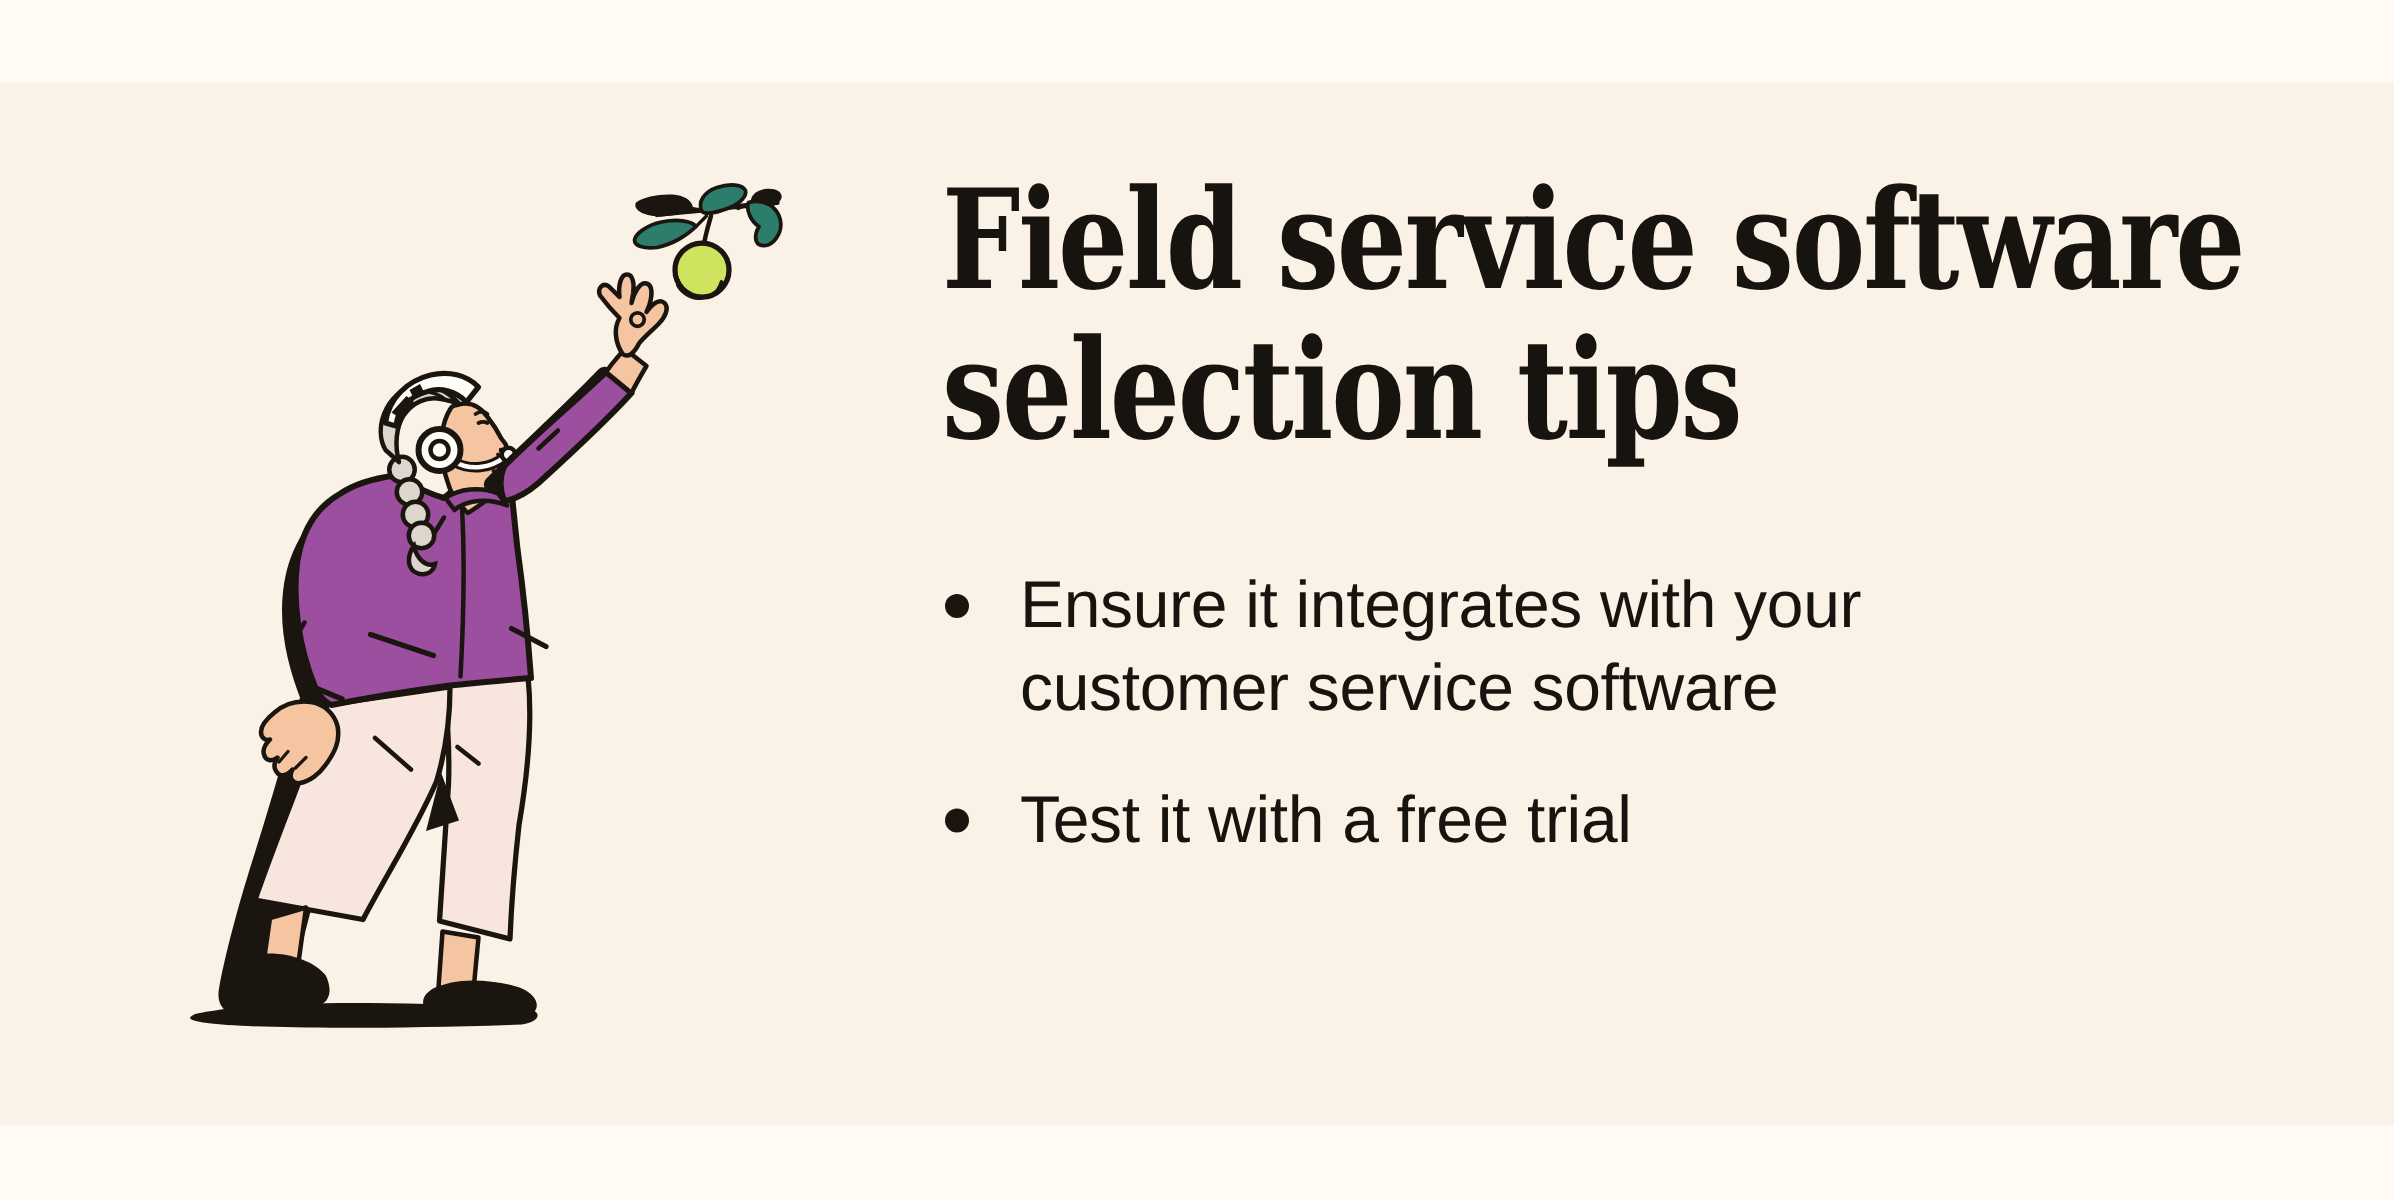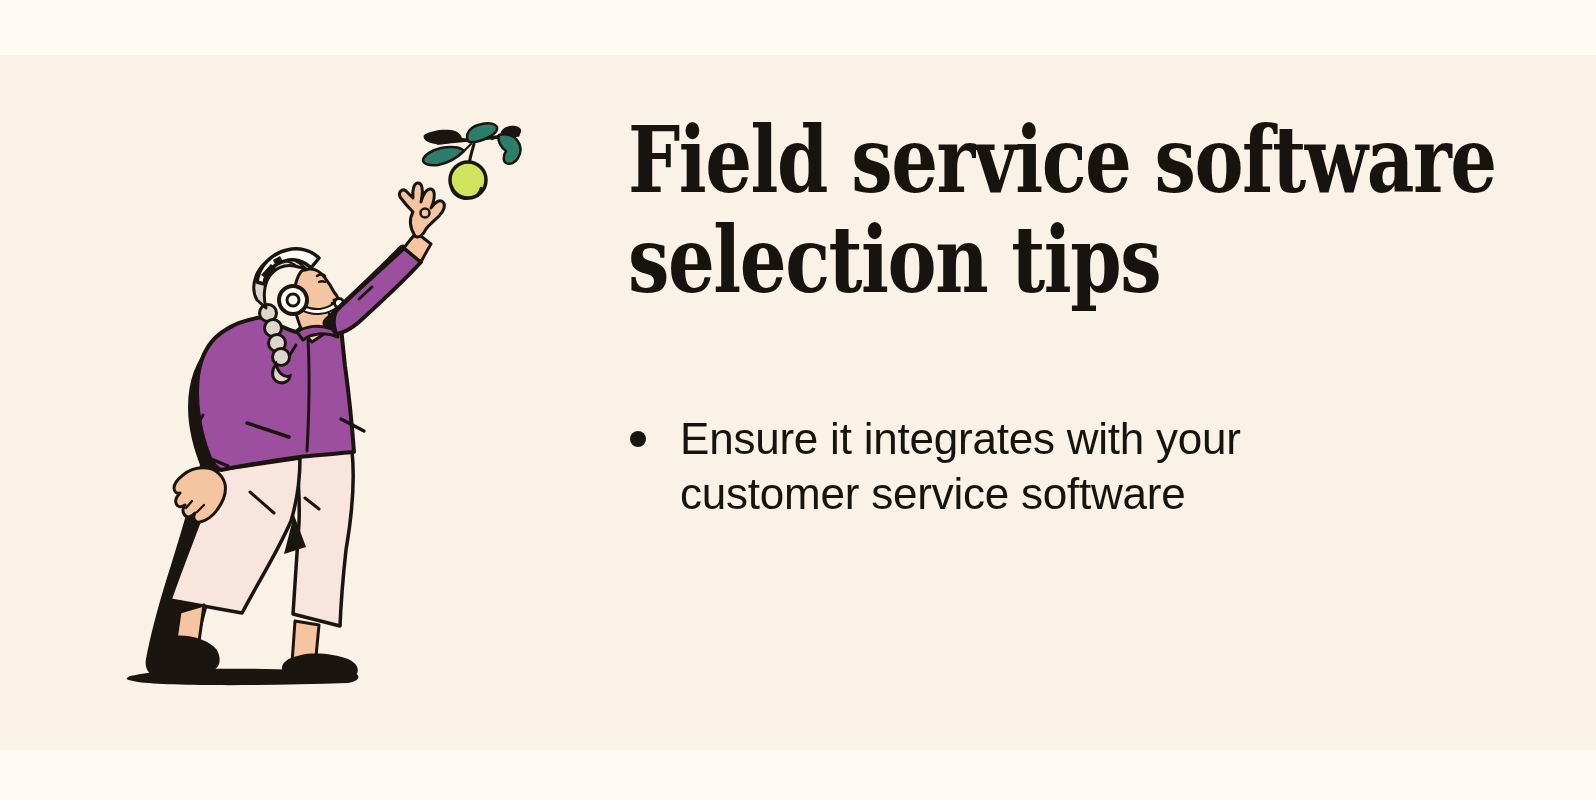--- a/index.html
+++ b/index.html
@@ -28,21 +28,21 @@
     font-weight:700;
     font-size:92px;
     line-height:100px;
     letter-spacing:-0.02em;
     color:var(--text);
     transform:scaleX(0.80);
     transform-origin:left top;
     white-space:nowrap;
   }
   .tips{
-    position:absolute;left:628px;top:411px;width:712px;
+    position:absolute;left:628px;top:376px;width:712px;
     list-style:none;
   }
   .tips li{
     position:relative;
     padding-left:52px;
     width:712px;
     font-size:44px;
     line-height:55px;
     letter-spacing:-0.005em;
     color:var(--text);
@@ -173,13 +173,17 @@
 <h1 class="headline">
   <span>Field service software</span><br>
   <span>selection tips</span>
 </h1>
 
 <ul class="tips">
   <li>
     <span class="dot"></span>
     <span>Ensure it integrates with your customer service software</span>
   </li>
+  <li>
+    <span class="dot"></span>
+    <span>Test it with a free trial</span>
+  </li>
 </ul>
 
 </body></html>

